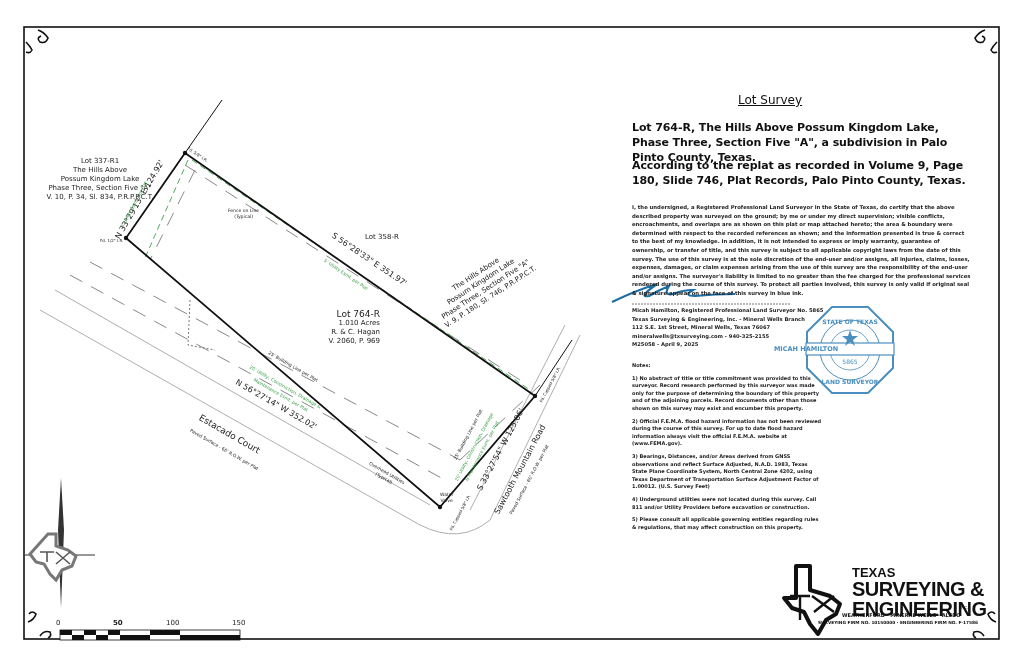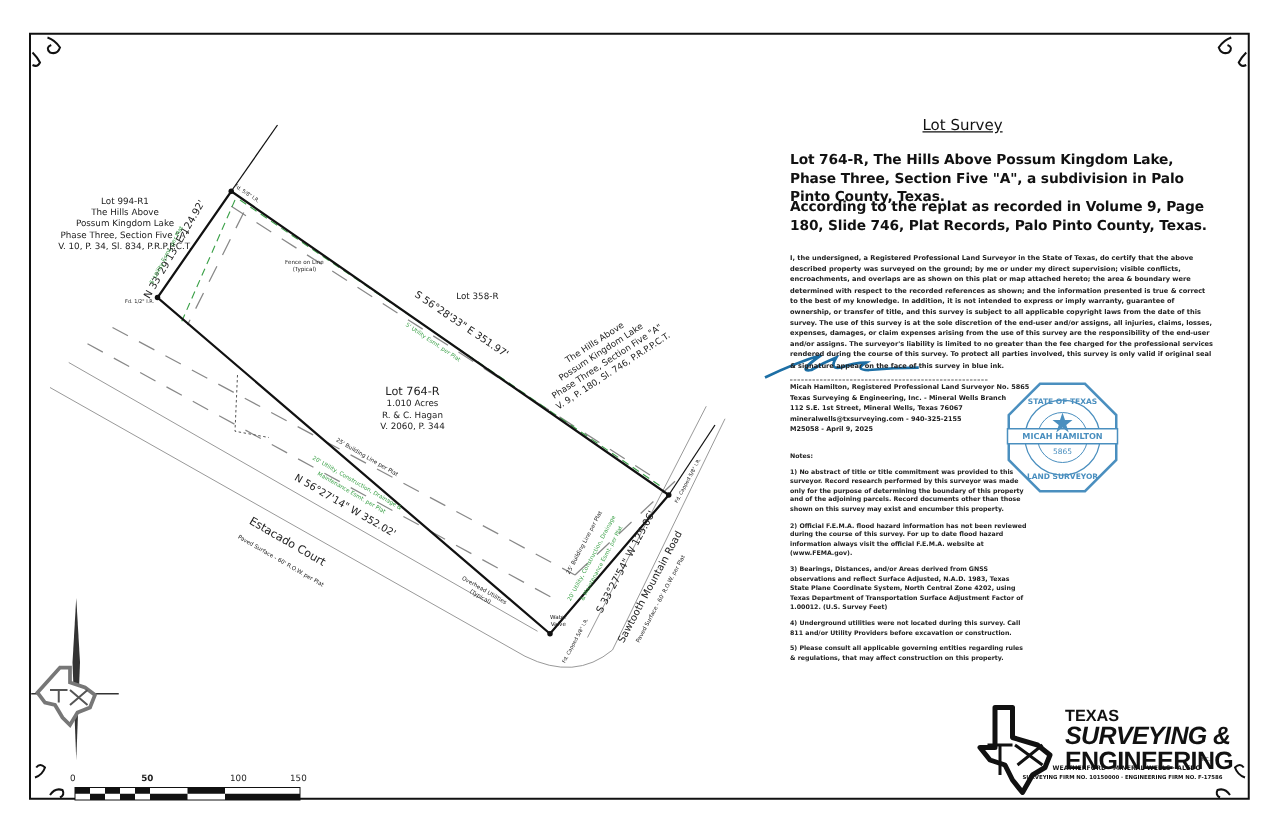--- a/index.html
+++ b/index.html
@@ -111,62 +111,62 @@
 
 <div class="sigblock">
   <div>Micah Hamilton, Registered Professional Land Surveyor No. 5865</div>
   <div>Texas Surveying &amp; Engineering, Inc. - Mineral Wells Branch</div>
   <div>112 S.E. 1st Street, Mineral Wells, Texas 76067</div>
   <div>mineralwells@txsurveying.com - 940-325-2155</div>
   <div>M25058 - April 9, 2025</div>
 </div>
 
 <div class="abs" style="left:818px;top:318px;width:64px;text-align:center;font-size:6px;color:#4a8fbf;font-weight:bold;">STATE OF TEXAS</div>
-<div class="abs" style="left:808px;top:345px;width:84px;text-align:center;font-size:6.5px;color:#4a8fbf;font-weight:bold;">MICAH HAMILTON</div>
+<div class="abs" style="left:764px;top:345px;width:84px;text-align:center;font-size:6.5px;color:#4a8fbf;font-weight:bold;">MICAH HAMILTON</div>
 <div class="abs" style="left:818px;top:358px;width:64px;text-align:center;font-size:6px;color:#4a8fbf;">5865</div>
 <div class="abs" style="left:818px;top:378px;width:64px;text-align:center;font-size:6px;color:#4a8fbf;font-weight:bold;">LAND SURVEYOR</div>
 
 <div class="notes">
   <p>Notes:</p>
   <p>1) No abstract of title or title commitment was provided to this surveyor. Record research performed by this surveyor was made only for the purpose of determining the boundary of this property and of the adjoining parcels. Record documents other than those shown on this survey may exist and encumber this property.</p>
   <p>2) Official F.E.M.A. flood hazard information has not been reviewed during the course of this survey. For up to date flood hazard information always visit the official F.E.M.A. website at (www.FEMA.gov).</p>
   <p>3) Bearings, Distances, and/or Areas derived from GNSS observations and reflect Surface Adjusted, N.A.D. 1983, Texas State Plane Coordinate System, North Central Zone 4202, using Texas Department of Transportation Surface Adjustment Factor of 1.00012. (U.S. Survey Feet)</p>
   <p>4) Underground utilities were not located during this survey. Call 811 and/or Utility Providers before excavation or construction.</p>
   <p>5) Please consult all applicable governing entities regarding rules &amp; regulations, that may affect construction on this property.</p>
 </div>
 
 <div class="brand">
   <div style="font-size:13px;line-height:13px;">TEXAS</div>
-  <div style="font-size:20px;line-height:20px;letter-spacing:-0.5px;font-style:italic;">SURVEYING &amp;</div>
+  <div style="font-size:20px;line-height:20px;letter-spacing:-0.5px;">SURVEYING &amp;</div>
   <div style="font-size:20px;line-height:20px;letter-spacing:-0.5px;">ENGINEERING</div>
 </div>
 <div class="abs" style="left:960px;top:605px;font-size:4px;">INC.</div>
 <div class="abs" style="left:842px;top:612px;font-size:5px;font-weight:bold;">WEATHERFORD · MINERAL WELLS · ALEDO</div>
 <div class="abs" style="left:818px;top:620px;font-size:4.3px;font-weight:bold;">SURVEYING FIRM NO. 10150000 · ENGINEERING FIRM NO. F-17586</div>
 
 <div class="lbl" style="left:40px;top:157px;width:120px;">
-  <div>Lot 994-R1</div>
+  <div>Lot 337-R1</div>
   <div>The Hills Above</div>
   <div>Possum Kingdom Lake</div>
   <div>Phase Three, Section Five "A"</div>
   <div>V. 10, P. 34, Sl. 834, P.R.P.P.C.T.</div>
 </div>
 <div class="lbl" style="left:365px;top:233px;">Lot 358-R</div>
 <div class="lbl rot" style="left:430px;top:268px;transform:rotate(-33deg);">
   <div>The Hills Above</div>
   <div>Possum Kingdom Lake</div>
   <div>Phase Three, Section Five "A"</div>
   <div>V. 9, P. 180, Sl. 746, P.R.P.P.C.T.</div>
 </div>
 
-<div class="lbl" style="left:280px;top:310px;width:100px;">
+<div class="lbl" style="left:280px;top:310px;width:100px;text-align:right;">
   <div style="font-size:9px;">Lot 764-R</div>
   <div>1.010 Acres</div>
   <div>R. &amp; C. Hagan</div>
-  <div>V. 2060, P. 344</div>
+  <div>V. 2060, P. 969</div>
 </div>
 
 <div class="lbl rot" style="left:95px;top:195px;font-size:8px;transform:rotate(-60deg);">N 33°29'13" E  124.92'</div>
 <div class="lbl rot" style="left:325px;top:255px;font-size:8px;transform:rotate(34deg);">S 56°28'33" E  351.97'</div>
 <div class="lbl rot" style="left:230px;top:400px;font-size:8px;transform:rotate(30deg);">N 56°27'14" W  352.02'</div>
 <div class="lbl rot" style="left:455px;top:445px;font-size:8px;transform:rotate(-62deg);">S 33°27'54" W  125.06'</div>
 
 <div class="lbl rot" style="left:320px;top:270px;font-size:4.5px;color:#3aa047;transform:rotate(34deg);">5' Utility Esmt. per Plat</div>
 <div class="lbl rot" style="left:108px;top:200px;font-size:4.5px;color:#3aa047;transform:rotate(-62deg);">5' Utility Esmt. per Plat</div>
 <div class="lbl rot" style="left:265px;top:362px;font-size:4.5px;transform:rotate(30deg);">25' Building Line per Plat</div>
@@ -191,14 +191,14 @@
 <div class="lbl rot" style="left:530px;top:380px;font-size:4px;transform:rotate(-62deg);">Fd. Capped 5/8" I.R.</div>
 <div class="lbl rot" style="left:440px;top:508px;font-size:4px;transform:rotate(-62deg);">Fd. Capped 5/8" I.R.</div>
 
 <div class="lbl rot" style="left:195px;top:430px;font-size:9px;transform:rotate(30deg);">Estacado Court</div>
 <div class="lbl rot" style="left:185px;top:445px;font-size:4.5px;transform:rotate(30deg);">Paved Surface - 60' R.O.W. per Plat</div>
 <div class="lbl rot" style="left:470px;top:465px;font-size:8px;transform:rotate(-62deg);">Sawtooth Mountain Road</div>
 <div class="lbl rot" style="left:490px;top:475px;font-size:4.5px;transform:rotate(-62deg);">Paved Surface - 60' R.O.W. per Plat</div>
 
 <div class="lbl" style="left:56px;top:619px;font-size:7px;">0</div>
 <div class="lbl" style="left:113px;top:619px;font-size:7px;font-weight:bold;">50</div>
-<div class="lbl" style="left:184px;top:619px;font-size:7px;">100</div>
+<div class="lbl" style="left:166px;top:619px;font-size:7px;">100</div>
 <div class="lbl" style="left:232px;top:619px;font-size:7px;">150</div>
 
 </body></html>

